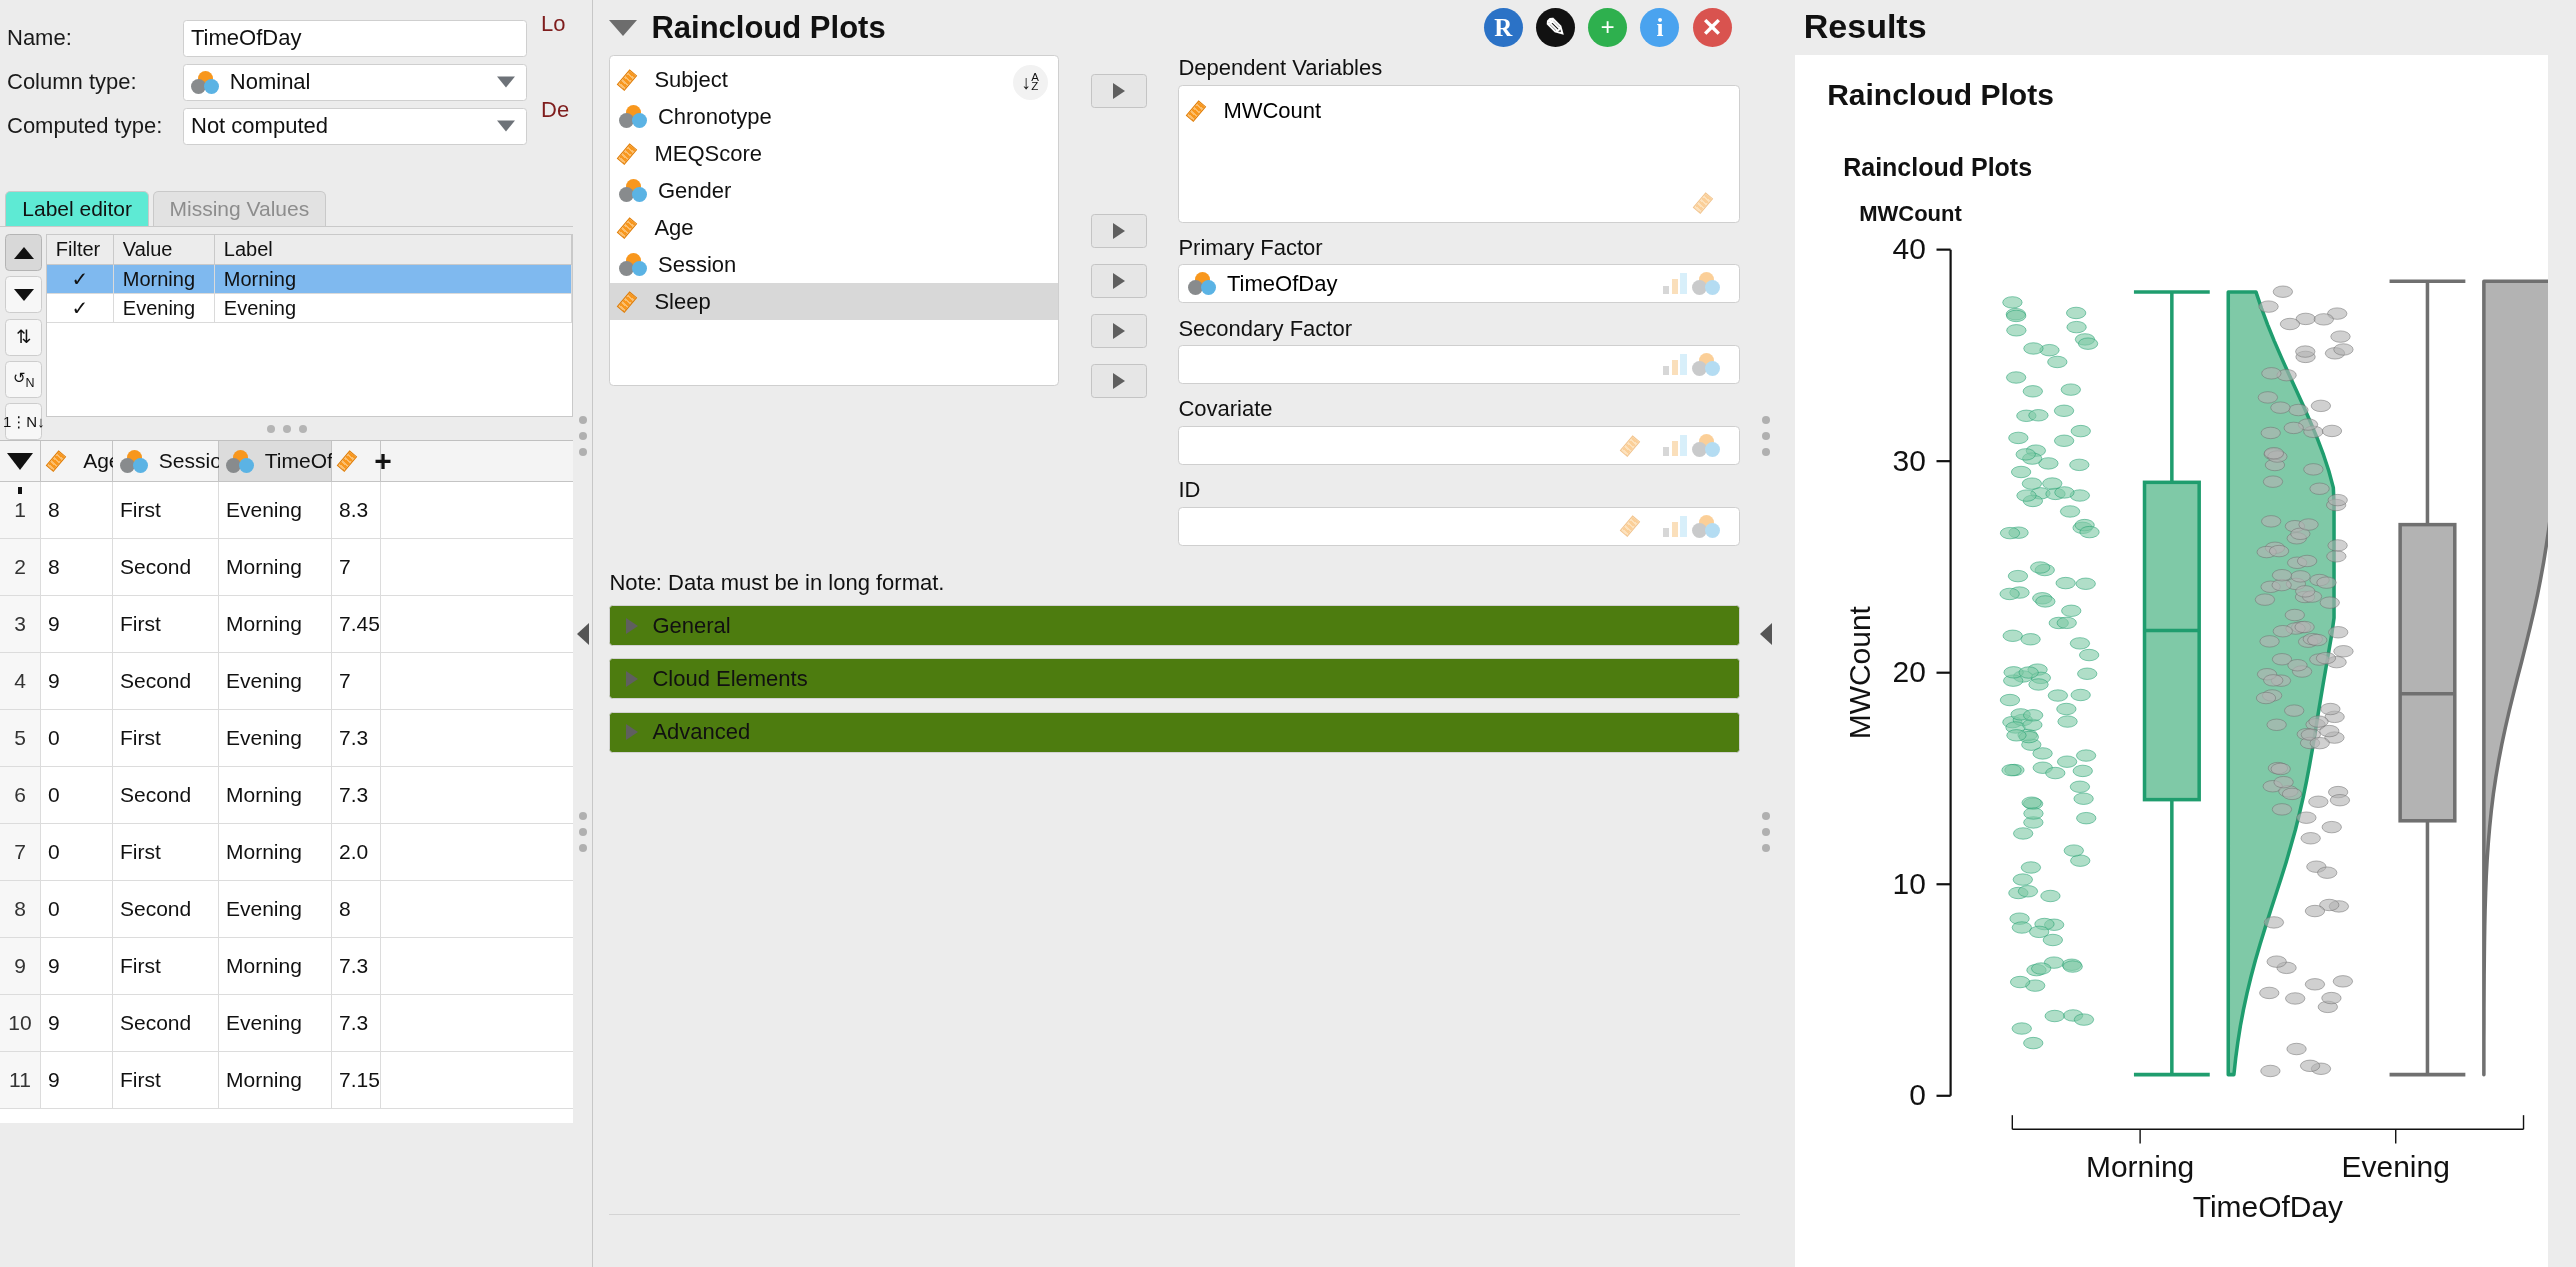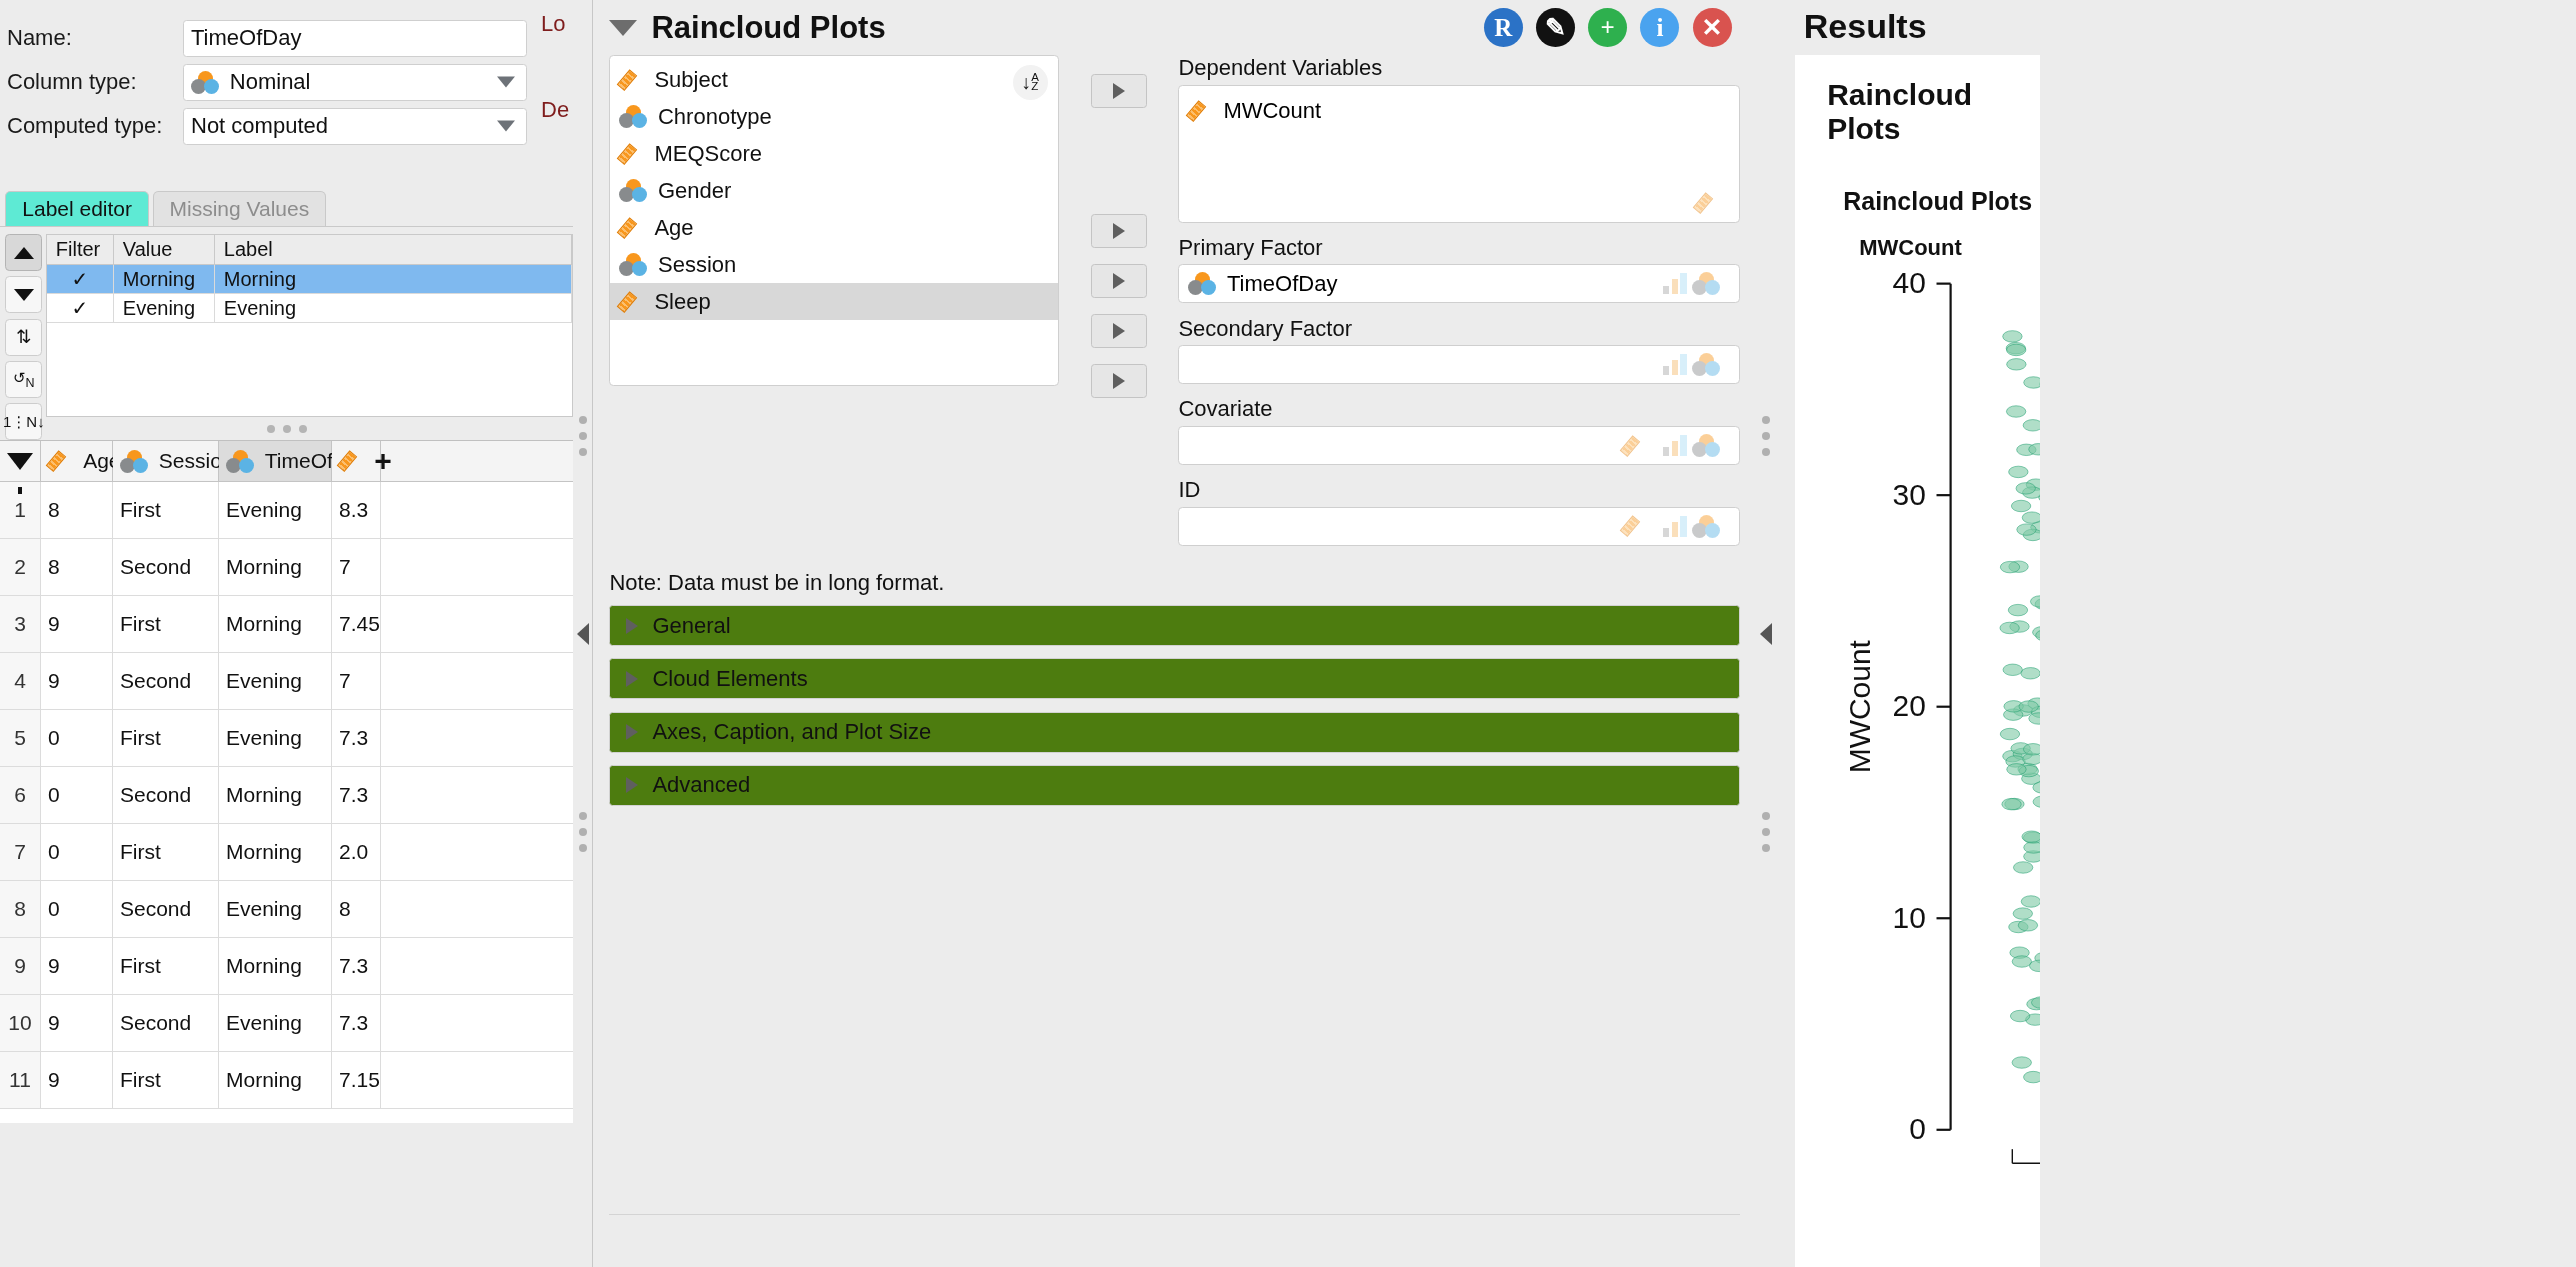--- a/index.html
+++ b/index.html
@@ -2,21 +2,21 @@
 <html style="font-size:14px"><head>
 <meta charset="utf-8">
 <style>
   * { box-sizing: border-box; margin: 0; padding: 0; }
   html, body {
     width: 2576px; height: 1268px;
     font-family: "Liberation Sans", sans-serif;
     background: #ececec;
     overflow: hidden;
   }
-  #app { position: relative; width: 2040px; height: 1268px; display: flex; }
+  #app { position: relative; width: 2548px; height: 1268px; display: flex; }
 
   
   #left-pane {
     width: 573px; height: 1268px; background: #ececec;
     position: relative; flex: 0 0 573px; overflow: hidden;
   }
   .setup-area { padding: 16px 0 0 0; position: relative; height: 190px; }
   .setup-row { display: flex; align-items: center; height: 44px; padding-left: 7px; }
   .setup-label { font-size: 22px; color: #1a1a1a; width: 176px; }
   .setup-field {
@@ -580,24 +580,20 @@
 
     <div class="note">Note: Data must be in long format.</div>
 
     <div class="collapse">
       <span class="tri-r2"></span>
       <span>General</span>
     </div>
     <div class="collapse">
       <span class="tri-r2"></span>
       <span>Cloud Elements</span>
-    </div>
-    <div class="collapse">
-      <span class="tri-r2"></span>
-      <span>Axes, Caption, and Plot Size</span>
     </div>
     <div class="collapse">
       <span class="tri-r2"></span>
       <span>Advanced</span>
     </div>
 
     <div class="opt-footline"></div>
   </div>
 
   <div class="vgrip">

